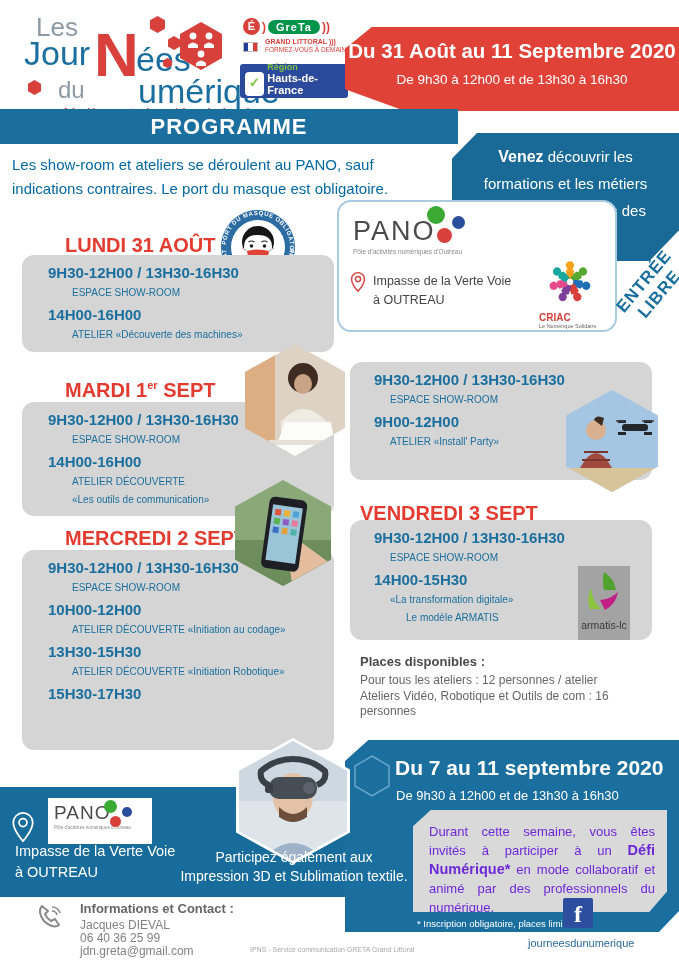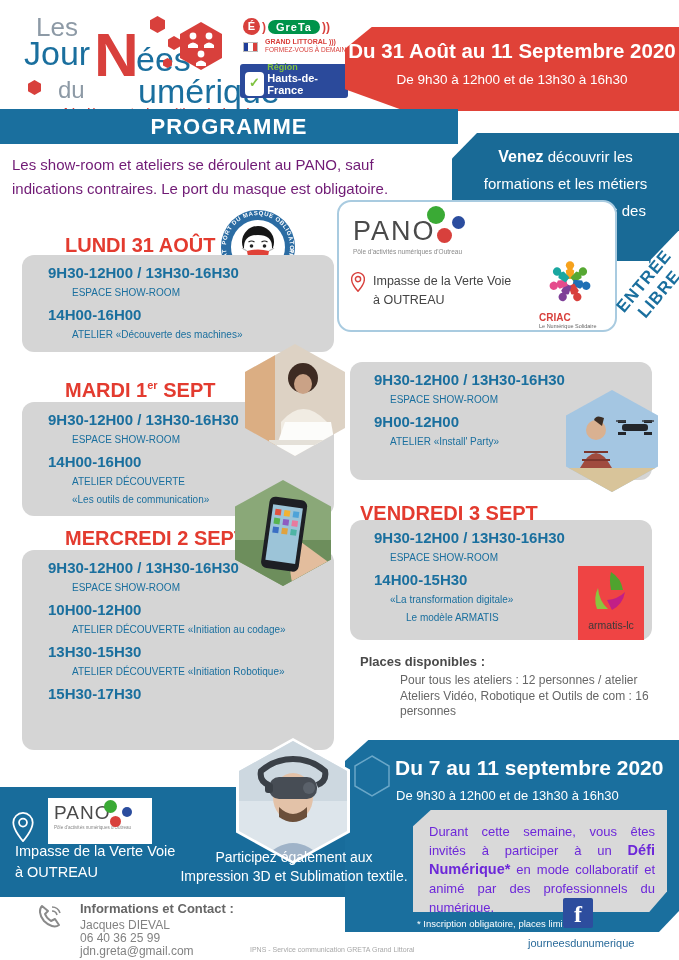--- a/index.html
+++ b/index.html
@@ -37,21 +37,21 @@
 
   
   #date-banner { left:345px; top:27px; width:334px; height:84px; background:#e04238;
     clip-path:polygon(8% 0,100% 0,100% 100%,18% 100%,0 74%,0 26%); color:#fff; text-align:center; }
   #date-banner .t { margin-top:12px; font-size:20.5px; font-weight:bold; }
   #date-banner .s { margin-top:9px; font-size:13.5px; }
 
   
   #prog-bar { left:0; top:109px; width:458px; height:35px; background:#1a6f9e; color:#fff;
     font-weight:bold; font-size:22px; letter-spacing:1px; text-align:center; line-height:35px; }
-  #intro { left:12px; top:153px; width:420px; font-size:15px; color:#701a75; line-height:24px; }
+  #intro { left:12px; top:153px; width:420px; font-size:15px; color:#0369a1; line-height:24px; }
 
   
   #venez { left:452px; top:133px; width:227px; height:128px; background:#196a96;
     clip-path:polygon(11% 0,100% 0,100% 76%,87% 100%,0 100%,0 20%);
     color:#fff; font-size:15px; text-align:center; line-height:27px; padding-top:10px; }
   #venez b { font-size:16px; }
 
   
   #pano-card { left:337px; top:200px; width:280px; height:132px; background:#fff;
     border:2px solid #a9cbe0; border-radius:14px; }
@@ -88,27 +88,27 @@
 
   
   .hexphoto { position:absolute; clip-path:polygon(50% 0,100% 25%,100% 75%,50% 100%,0 75%,0 25%); overflow:hidden; }
   #photo-laptop { left:245px; top:344px; width:100px; height:112px; }
   #photo-phone  { left:235px; top:480px; width:96px;  height:106px; }
   #photo-drone  { left:566px; top:390px; width:92px;  height:102px; }
   #vr-border { left:236px; top:738px; width:114px; height:126px; background:#fff; }
   #photo-vr  { position:absolute; left:3px; top:3px; width:108px; height:120px; }
 
   
-  #armatis { left:578px; top:566px; width:66px; height:74px; background:#ef4444; text-align:center; padding-top:4px; }
+  #armatis { left:578px; top:566px; width:52px; height:74px; background:#a3a3a3; text-align:center; padding-top:4px; }
   #armatis-label { font-size:10.5px; color:#3a3a3a; margin-top:1px; }
 
   
   #places { left:360px; top:654px; width:300px; }
   #places .pt { font-weight:bold; font-size:13px; color:#4a4a4a; }
-  #places .pl { font-size:12px; color:#666; margin-top:4px; line-height:15px;margin-left:40px; }
+  #places .pl { font-size:12px; color:#666; margin-top:4px; line-height:15px; }
 
   
   #band { left:0; top:787px; width:679px; height:110px; background:#186c9b; }
   #week2 { left:345px; top:740px; width:334px; height:192px; background:#1a6f9e;
     clip-path:polygon(7% 0,100% 0,100% 89%,94% 100%,0 100%,0 11%); }
   #week2-hex { position:absolute; left:9px; top:15px; }
   #week2-title { position:absolute; left:50px; top:16px; color:#fff; font-weight:bold; font-size:21px; }
   #week2-sub   { position:absolute; left:51px; top:48px; color:#fff; font-size:13px; }
   #week2-box { position:absolute; left:68px; top:70px; width:254px; height:102px; background:#d9d9d9;
     clip-path:polygon(7% 0,100% 0,100% 80%,93% 100%,0 100%,0 16%);

